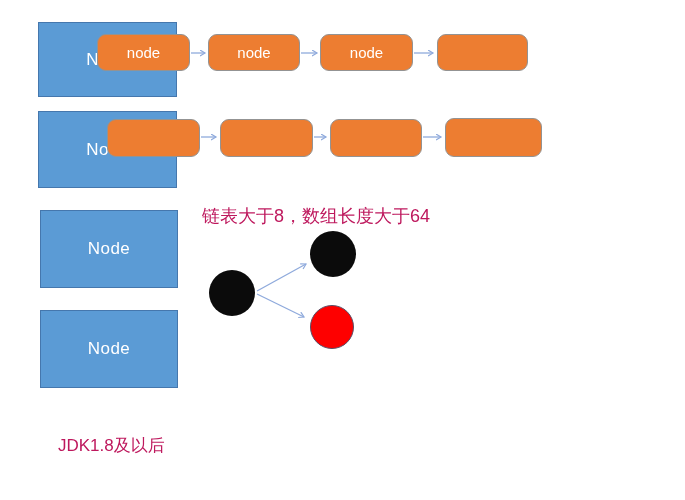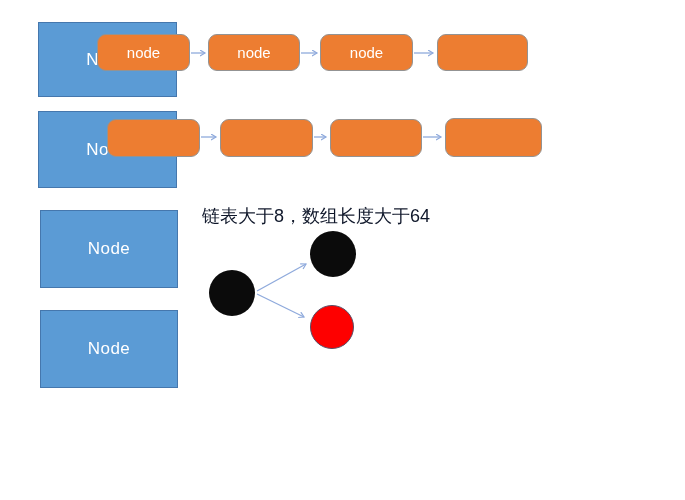--- a/index.html
+++ b/index.html
@@ -52,21 +52,21 @@
     position:absolute;
     border-radius:50%;
     z-index:3;
     box-sizing:border-box;
   }
   .circle.black{background:#0b0b0b;}
   .circle.red{background:#FE0000;border:1.5px solid #5a4e66;}
   
   .caption{
     position:absolute;
-    color:#0f172a;
+    color:#be185d;
     z-index:4;
     white-space:nowrap;
   }
   .caption.treeify{left:202px;top:204px;font-size:18px;}
   .caption.version{left:58px;top:434px;font-size:17px;}
 </style>
 </head>
 <body>
 
 <div class="stage">
@@ -126,14 +126,15 @@
   </div>
   <div class="onode" style="left:445px;top:118px;width:97px;height:39px">
     <span class="onode-label"></span>
   </div>
 
   <div class="circle black" style="left:209px;top:270px;width:46px;height:46px"></div>
   <div class="circle black" style="left:310px;top:231px;width:46px;height:46px"></div>
   <div class="circle red" style="left:310px;top:305px;width:44px;height:44px"></div>
 
   <div class="caption treeify">链表大于8，数组长度大于64</div>
+  <div class="caption version">JDK1.8及以后</div>
 
 </div>
 
 </body></html>

